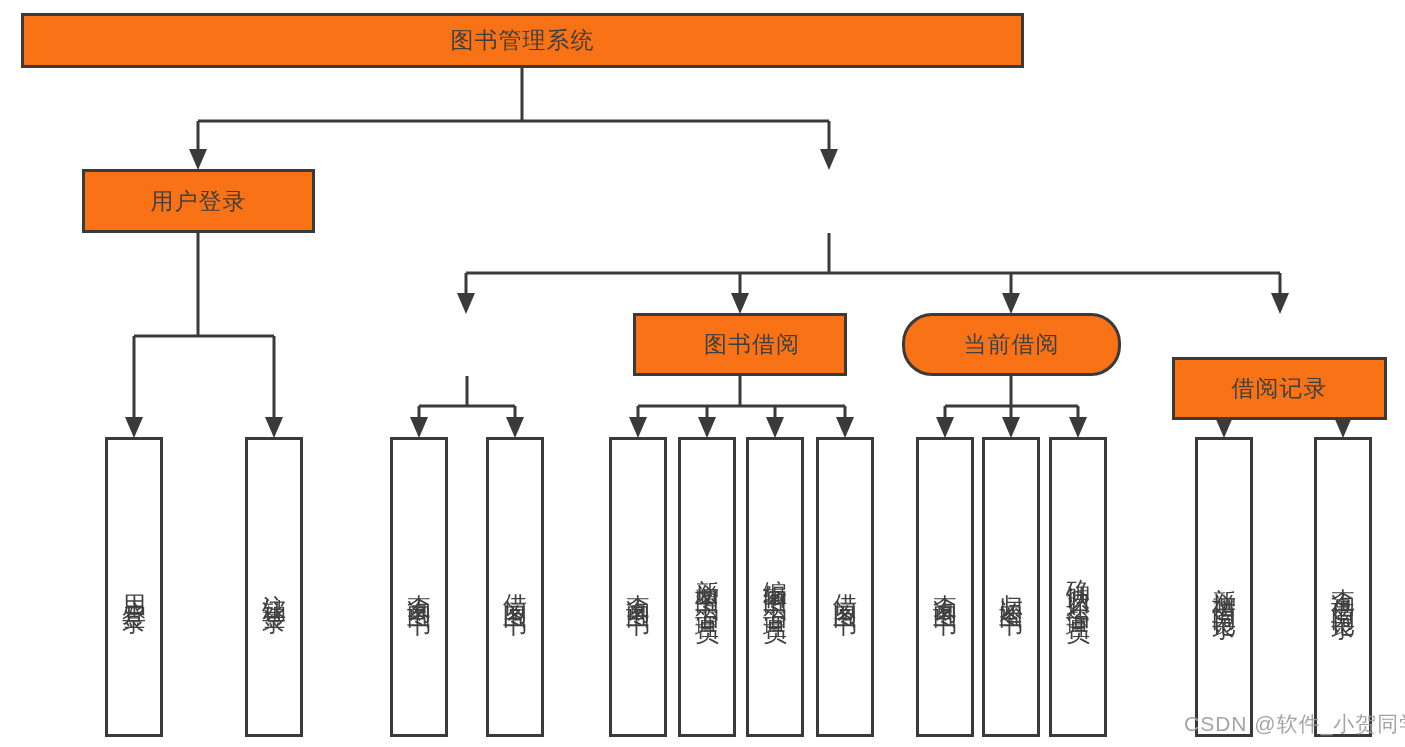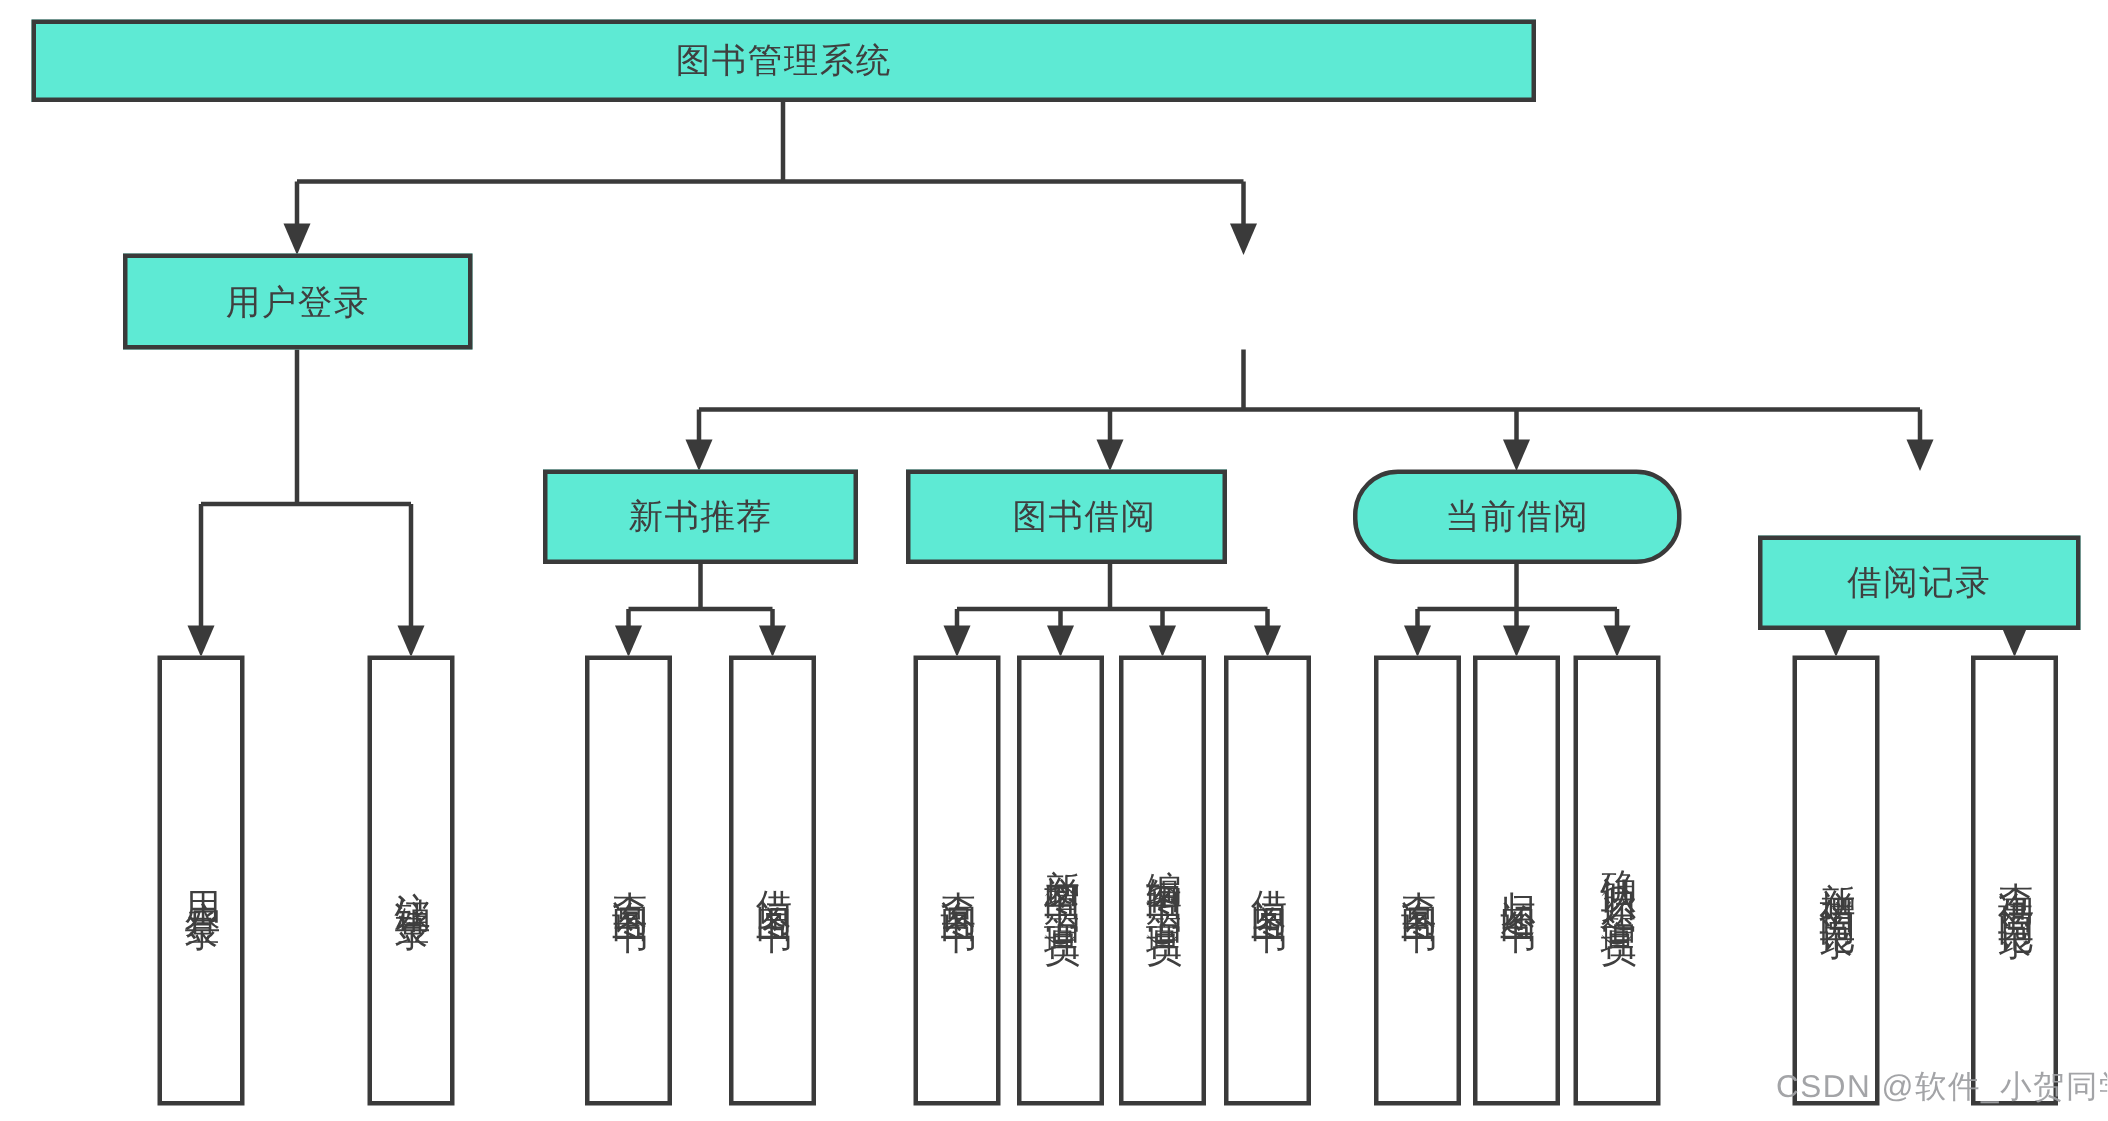--- a/index.html
+++ b/index.html
@@ -19,21 +19,21 @@
     position: absolute;
     left: 0;
     top: 0;
     width: 1405px;
     height: 747px;
   }
   .box {
     position: absolute;
     box-sizing: border-box;
     border: 3px solid #3a3a3a;
-    background: #5eead4;
+    background: #f97316;
     color: #3f3f3f;
     display: flex;
     align-items: center;
     justify-content: center;
     font-size: 23px;
     letter-spacing: 1px;
     white-space: nowrap;
   }
   .leaf {
     position: absolute;
@@ -102,22 +102,21 @@
       <polygon points="1078,438 1069,417 1087,417"></polygon>
       <polygon points="1224,438 1215,417 1233,417"></polygon>
       <polygon points="1343,438 1334,417 1352,417"></polygon>
     </g>
   </svg>
 
   <div class="box" style="left:21px; top:13px; width:1003px; height:55px;">图书管理系统</div>
 
   <div class="box" style="left:82px; top:169px; width:233px; height:64px;">用户登录</div>
 
-  <div class="box" style="left:362px; top:313px; width:210px; height:63px;">新书推荐</div>
-  <div class="box" style="left:604px; top:313px; width:214px; height:63px;padding-left:24px;">图书借阅</div>
+  <div class="box" style="left:633px; top:313px; width:214px; height:63px;padding-left:24px;">图书借阅</div>
   <div class="box" style="left:902px; top:313px; width:219px; height:63px;border-radius:30px;">当前借阅</div>
   <div class="box" style="left:1172px; top:313px; width:215px; height:63px;margin-top:44px;">借阅记录</div>
 
   <div class="leaf" style="left:105px;">
     <span class="vtext">用户登录</span>
   </div>
   <div class="leaf" style="left:245px;">
     <span class="vtext">注销登录</span>
   </div>
 

